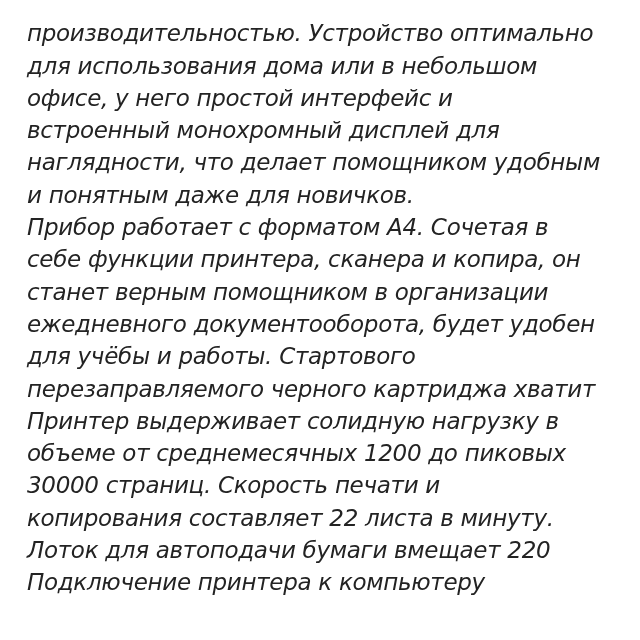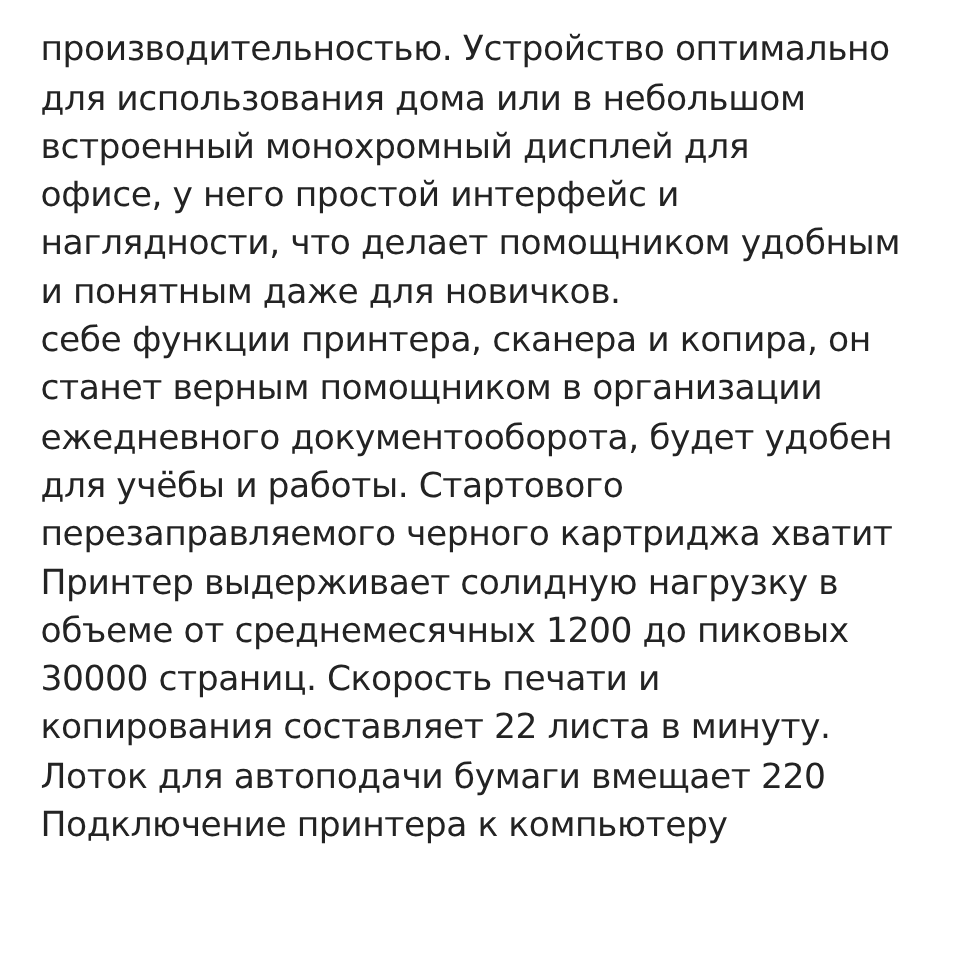--- a/index.html
+++ b/index.html
@@ -21,36 +21,38 @@
       font-family: "DejaVu Sans", sans-serif;
       font-size: 23px;
       line-height: 32.3px;
       color: #232323;
       letter-spacing: -0.3px;
     }
     .line {
       display: block;
       white-space: nowrap;
       height: 32.3px;
+      font-style: italic;
     }
     .partial {
       color: #232323;
     }
   </style>
 </head>
 <body>
 
 <div class="doc">
   <span class="line partial"></span>
   <span class="line">производительностью. Устройство оптимально</span>
   <span class="line">для использования дома или в небольшом</span>
+  <span class="line">офисе, у него простой интерфейс и</span>
   <span class="line">встроенный монохромный дисплей для</span>
-  <span class="line">офисе, у него простой интерфейс и</span>
   <span class="line">наглядности, что делает помощником удобным</span>
   <span class="line">и понятным даже для новичков.</span>
+  <span class="line">Прибор работает с форматом А4. Сочетая в</span>
   <span class="line">себе функции принтера, сканера и копира, он</span>
   <span class="line">станет верным помощником в организации</span>
   <span class="line">ежедневного документооборота, будет удобен</span>
   <span class="line">для учёбы и работы. Стартового</span>
   <span class="line">перезаправляемого черного картриджа хватит</span>
   <span class="line">Принтер выдерживает солидную нагрузку в</span>
   <span class="line">объеме от среднемесячных 1200 до пиковых</span>
   <span class="line">30000 страниц. Скорость печати и</span>
   <span class="line">копирования составляет 22 листа в минуту.</span>
   <span class="line">Лоток для автоподачи бумаги вмещает 220</span>

